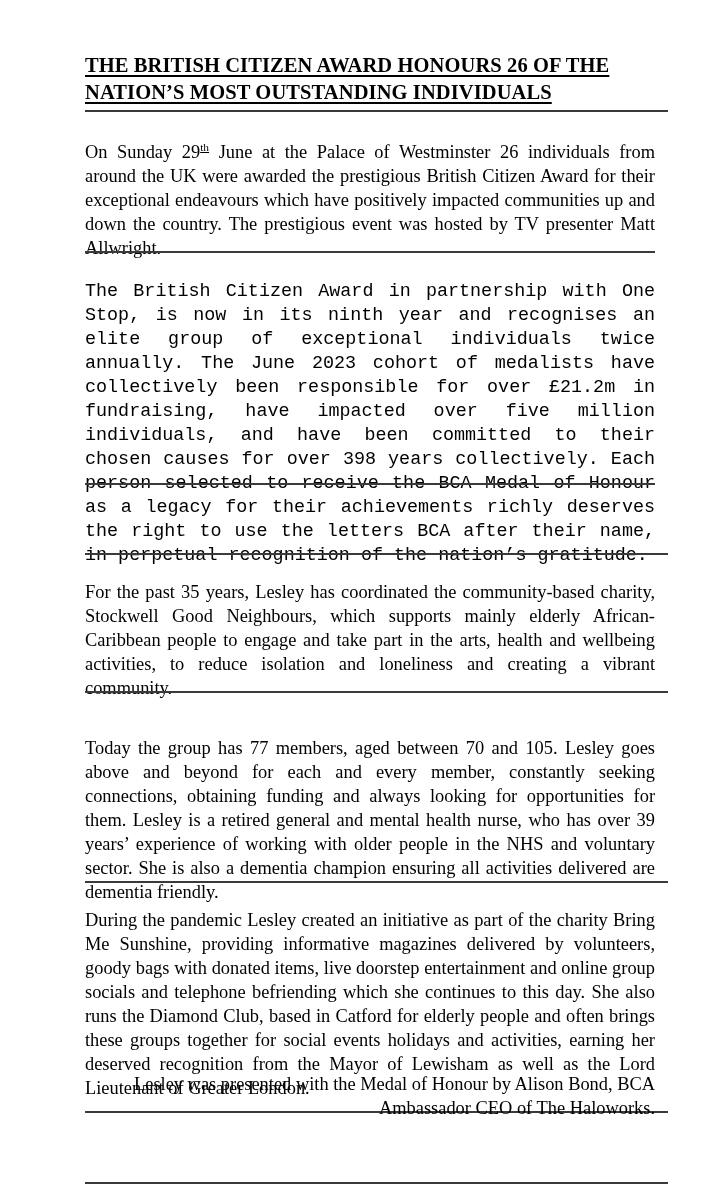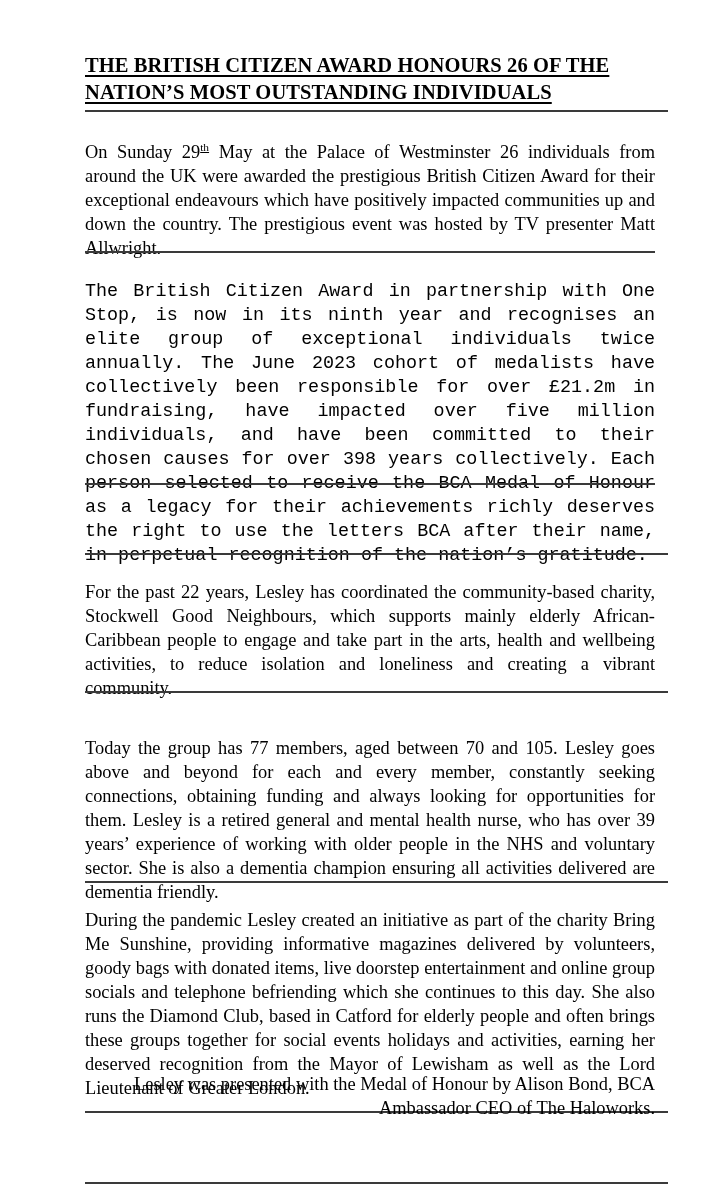--- a/index.html
+++ b/index.html
@@ -96,29 +96,29 @@
 </style>
 </head>
 <body>
 
 <div class="page">
 
   <h1 class="doc-title">THE BRITISH CITIZEN AWARD HONOURS 26 OF THE NATION’S MOST OUTSTANDING INDIVIDUALS</h1>
 
   <hr class="rule title-rule">
 
-  <p class="para" id="p1"><span>On Sunday 29</span><sup>th</sup><span> May at the Palace of Westminster 26 individuals from around the UK were awarded the prestigious British Citizen Award for their exceptional endeavours which have positively impacted communities up and down the country. The prestigious event was hosted by TV presenter Matt Allwright.</span></p>
+  <p class="para" id="p1"><span>On Sunday 29</span><sup>th</sup><span> June at the Palace of Westminster 26 individuals from around the UK were awarded the prestigious British Citizen Award for their exceptional endeavours which have positively impacted communities up and down the country. The prestigious event was hosted by TV presenter Matt Allwright.</span></p>
   <hr class="rule" id="r1">
 
   <p class="para" id="p2">The British Citizen Award in partnership with One Stop, is now in its ninth year and recognises an elite group of exceptional individuals twice annually. The June 2023 cohort of medalists have collectively been responsible for over £21.2m in fundraising, have impacted over five million individuals, and have been committed to their chosen causes for over 398 years collectively. Each person selected to receive the BCA Medal of Honour as a legacy for their achievements richly deserves the right to use the letters BCA after their name, in perpetual recognition of the nation’s gratitude.</p>
   <hr class="rule" id="r2">
 
   <hr class="rule" id="r3">
 
-  <p class="para" id="p4">For the past 22 years, Lesley has coordinated the community-based charity, Stockwell Good Neighbours, which supports mainly elderly African-Caribbean people to engage and take part in the arts, health and wellbeing activities, to reduce isolation and loneliness and creating a vibrant community.</p>
+  <p class="para" id="p4">For the past 35 years, Lesley has coordinated the community-based charity, Stockwell Good Neighbours, which supports mainly elderly African-Caribbean people to engage and take part in the arts, health and wellbeing activities, to reduce isolation and loneliness and creating a vibrant community.</p>
   <hr class="rule" id="r4">
 
   <p class="para" id="p5">Today the group has 77 members, aged between 70 and 105. Lesley goes above and beyond for each and every member, constantly seeking connections, obtaining funding and always looking for opportunities for them. Lesley is a retired general and mental health nurse, who has over 39 years’ experience of working with older people in the NHS and voluntary sector. She is also a dementia champion ensuring all activities delivered are dementia friendly.</p>
   <hr class="rule" id="r5">
 
   <p class="para" id="p6">During the pandemic Lesley created an initiative as part of the charity Bring Me Sunshine, providing informative magazines delivered by volunteers, goody bags with donated items, live doorstep entertainment and online group socials and telephone befriending which she continues to this day. She also runs the Diamond Club, based in Catford for elderly people and often brings these groups together for social events holidays and activities, earning her deserved recognition from the Mayor of Lewisham as well as the Lord Lieutenant of Greater London.</p>
   <hr class="rule" id="r6">
 
   <p class="para" id="p7">Lesley was presented with the Medal of Honour by Alison Bond, BCA Ambassador CEO of The Haloworks.</p>
   <hr class="rule" id="r7">

